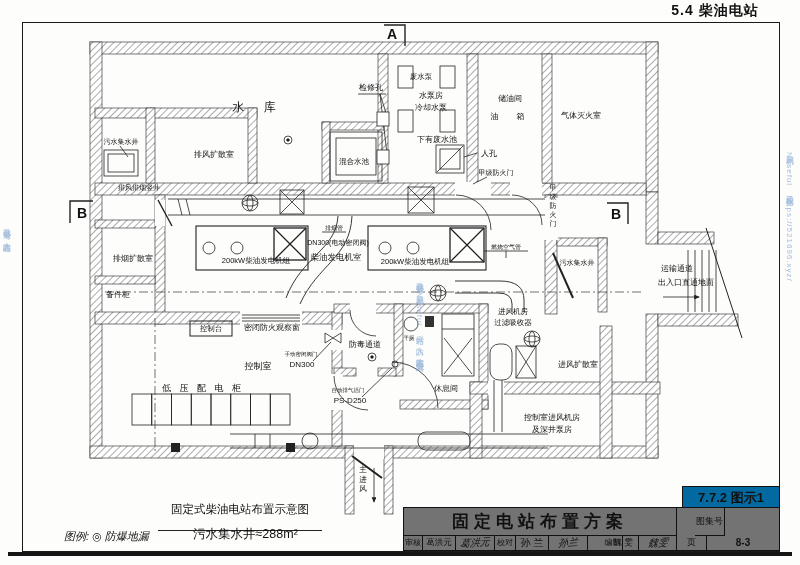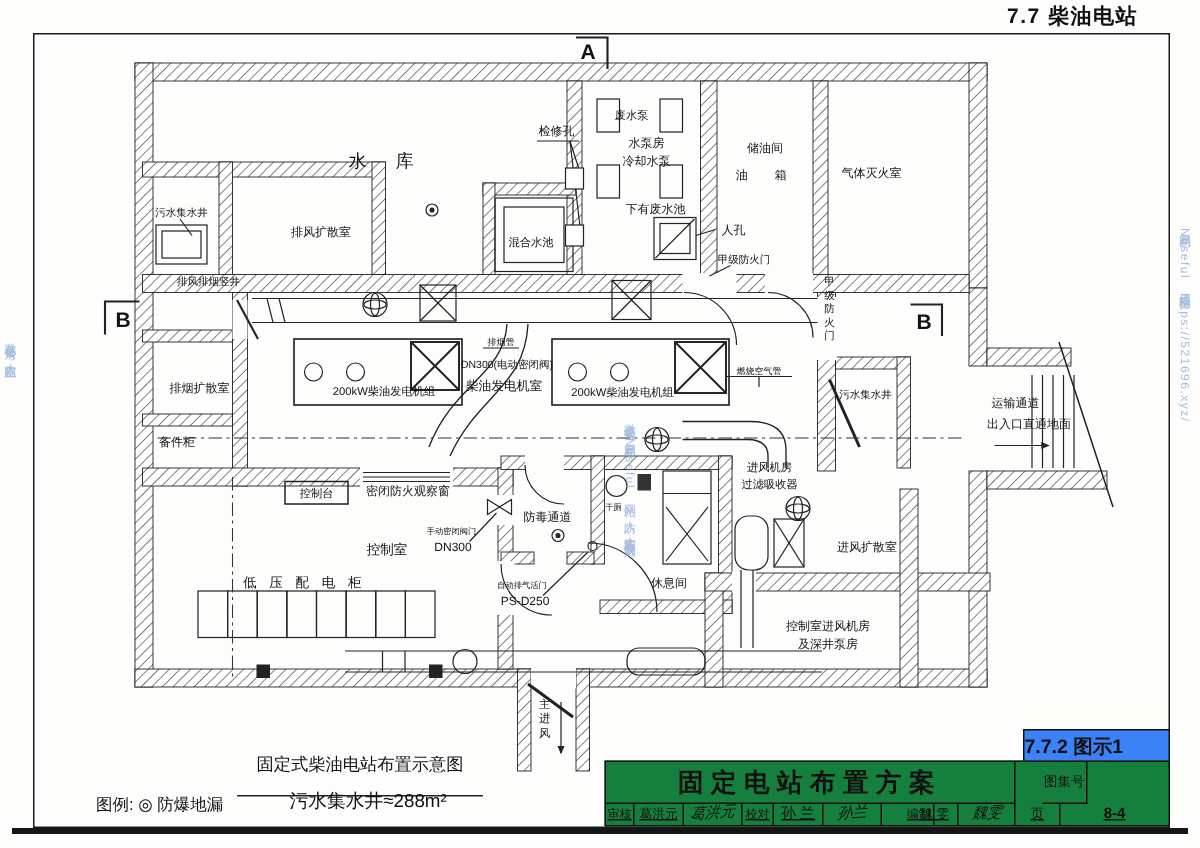--- a/index.html
+++ b/index.html
@@ -11,43 +11,43 @@
        font-size:14px;font-weight:bold;letter-spacing:1px;}
   svg.plan{position:absolute;left:0;top:0;}
   
   .wm{position:absolute;writing-mode:vertical-rl;color:#7fa3cf;opacity:.7;font-size:8px;letter-spacing:1px;white-space:nowrap;}
   .wm1{left:0px;top:222px;}
   .wm2{left:413px;top:276px;}
   .wm3{left:783px;top:150px;}
   
   .cap-title{position:absolute;left:158px;top:502px;width:164px;text-align:center;font-size:11.5px;
              border-bottom:1.2px solid #222;padding-bottom:13px;}
-  .cap-legend{position:absolute;left:64px;top:529px;font-size:11px;}
+  .cap-legend{position:absolute;left:64px;top:529px;font-size:11px;font-style:italic;}
   .cap-area{position:absolute;left:193px;top:526px;font-size:12.5px;}
   
   .figref{position:absolute;left:682px;top:486px;width:96px;height:21px;border:1.6px solid #111;
-          background:#3b82f6;line-height:21px;font-size:13px;font-weight:bold;}
-  .tbmain{position:absolute;left:403px;top:507px;width:375px;height:42px;border:1.6px solid #111;background:#15803d;}
+          background:#0369a1;text-align:center;line-height:21px;font-size:13px;font-weight:bold;}
+  .tbmain{position:absolute;left:403px;top:507px;width:375px;height:42px;border:1.6px solid #111;background:#737373;}
   .cell{position:absolute;box-sizing:border-box;border-right:1px solid #111;overflow:hidden;white-space:nowrap;
         text-align:center;}
   .r1{top:0;height:28px;border-bottom:1px solid #111;line-height:27px;}
-  .r2{top:28px;height:14px;line-height:13px;font-size:8px;text-decoration:underline;}
+  .r2{top:28px;height:14px;line-height:13px;font-size:8px;}
   .tb-title{left:0;width:273px;font-size:17px;font-weight:bold;letter-spacing:5px;}
   .tb-al{left:291px;width:30px;font-size:9px;}
   .tb-an{left:303px;width:72px;font-size:12.5px;font-weight:bold;letter-spacing:1px;border-right:none;}
   .sig{font-family:"Liberation Serif","DejaVu Serif",serif;font-style:italic;font-size:10px;
        display:inline-block;transform:rotate(-4deg) skewX(-10deg);}
 </style>
 </head>
 <body>
 
 <div class="page">
 
   <div class="frame"></div>
-  <div class="hdr">7.7 柴油电站</div>
+  <div class="hdr">5.4 柴油电站</div>
 
   <svg class="plan" width="800" height="565" viewBox="0 0 800 565">
     <defs>
       <pattern id="h1" width="5" height="5" patternUnits="userSpaceOnUse" patternTransform="rotate(45)">
         <rect width="5" height="5" fill="#ffffff"></rect>
         <line x1="0" y1="0" x2="0" y2="5" stroke="#555" stroke-width="1"></line>
       </pattern>
       <marker id="arw" markerWidth="8" markerHeight="8" refX="6" refY="3" orient="auto">
         <path d="M0,0 L7,3 L0,6 z" fill="#222"></path>
       </marker>
@@ -337,17 +337,17 @@
     <div class="cell r2" style="left:0;width:19px">审核</div>
     <div class="cell r2" style="left:19px;width:33px;font-size:8.5px">葛洪元</div>
     <div class="cell r2" style="left:52px;width:39px"><span class="sig">葛洪元</span></div>
     <div class="cell r2" style="left:91px;width:21px">校对</div>
     <div class="cell r2" style="left:112px;width:33px;font-size:10px">孙 兰</div>
     <div class="cell r2" style="left:145px;width:39px"><span class="sig">孙兰</span></div>
     <div class="cell r2" style="left:199px;width:20px">编制</div>
     <div class="cell r2" style="left:204px;width:31px;font-size:8.5px">魏 雯</div>
     <div class="cell r2" style="left:235px;width:38px"><span class="sig">魏雯</span></div>
     <div class="cell r2" style="left:273px;width:30px;font-size:9px">页</div>
-    <div class="cell r2" style="left:303px;width:72px;border-right:none;font-size:10px;font-weight:bold">8-4</div>
+    <div class="cell r2" style="left:303px;width:72px;border-right:none;font-size:10px;font-weight:bold">8-3</div>
   </div>
 
   <div class="bottom-rule"></div>
 </div>
 
 </body></html>

